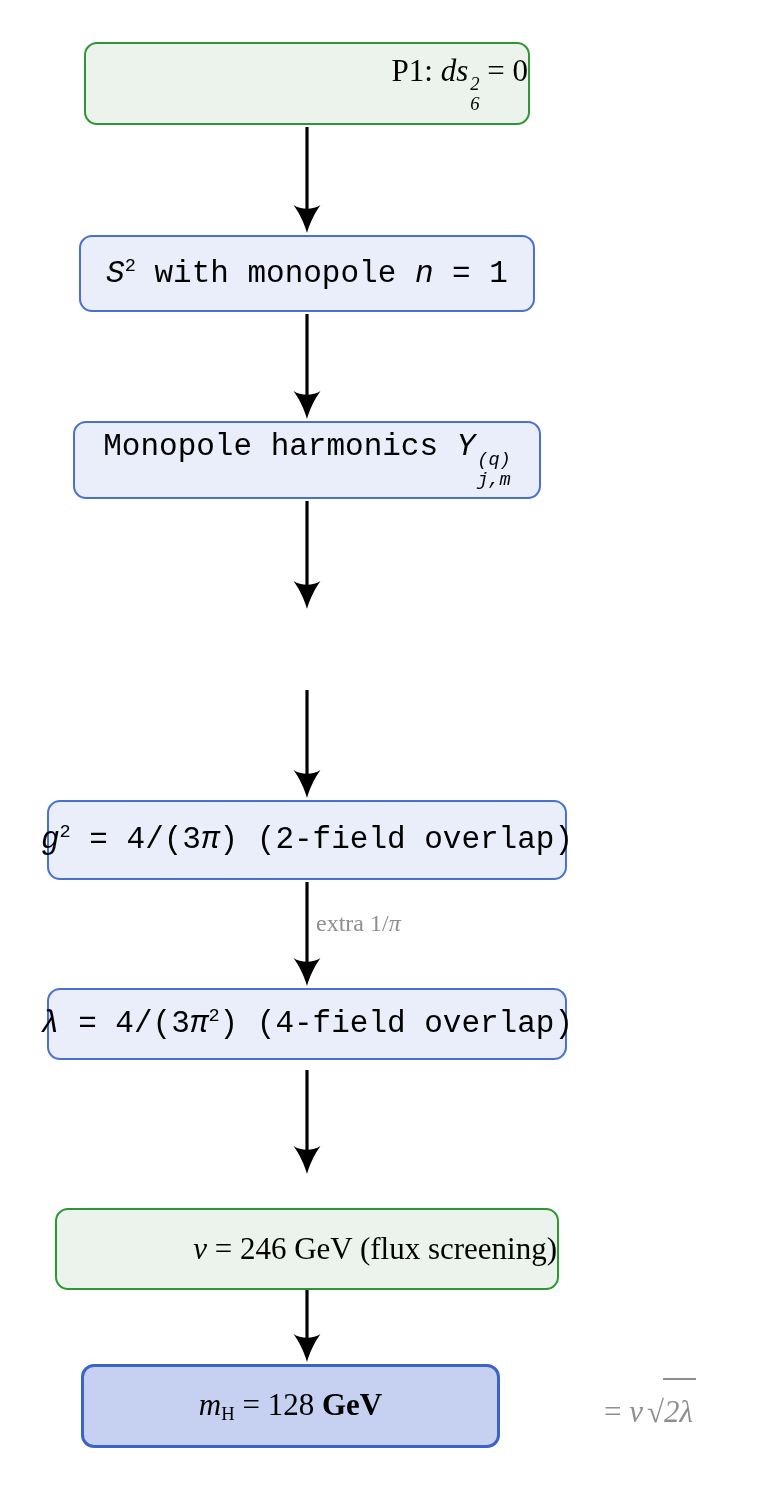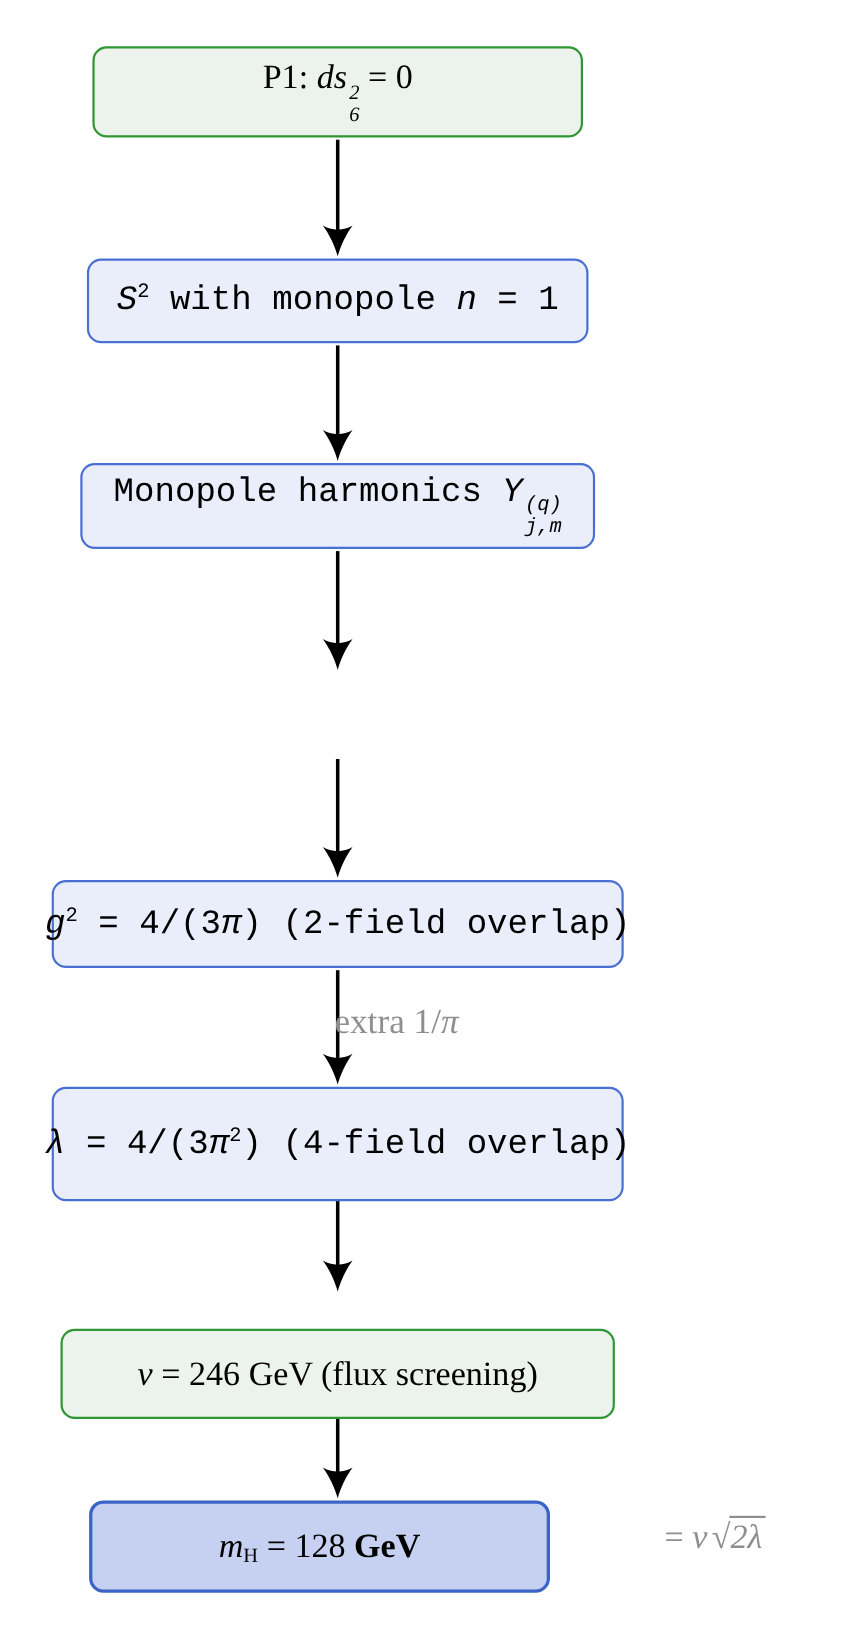--- a/index.html
+++ b/index.html
@@ -23,21 +23,21 @@
     position: absolute;
     box-sizing: border-box;
     display: flex;
     align-items: center;
     justify-content: center;
     border-radius: 13px;
     border: 2px solid #000;
     font-size: 31px;
     white-space: nowrap;
   }
-  .node--green  { border-color: var(--green-border, #2e9632);  background: var(--green-fill, #ecf3ec); }
+  .node--green  { border-color: var(--green-border, #2e9632);  background: var(--green-fill, #ecf3ec); justify-content: flex-end; }
   .node--blue   { border-color: var(--blue-border, #4a70d4);   background: var(--blue-fill, #eaeefb); font-family: Liberation Mono, monospace; }
   .node--accent { border-color: var(--accent-border, #3c64c8); background: var(--accent-fill, #c6d0f0); border-width: 3px; }
 
   
   .seg-rm { font-style: normal; }
   .seg-it { font-style: italic; }
   .seg-bf { font-weight: bold; }
   .seg-sup { font-size: 0.6em; vertical-align: 0.6em; }
   .seg-sub { font-size: 0.6em; vertical-align: -0.25em; }
   .seg-stack {
@@ -51,28 +51,28 @@
     margin-left: 2px;
   }
   .seg-stack-sup, .seg-stack-sub { display: block; }
   .seg-sqrt { display: inline-flex; align-items: baseline; margin-left: 4px; }
   .seg-sqrt-sign { margin-right: -1px; }
   .seg-sqrt-body {
     display: inline-block;
     font-style: italic;
     border-top: 2px solid currentColor;
     line-height: 1.05;
-    padding: 1px 3px 0 1px;
+    padding: 16px 3px 0 1px;
   }
 
   .edge-label {
     position: absolute;
-    left: 304px;
+    left: 316px;
     top: 910px;
-    font-size: 32px;
+    font-size: 24px;
     color: var(--gray-text, #8f8f8f);
     white-space: nowrap;
   }
   .side-note {
     position: absolute;
     left: 604px;
     top: 1378px;
     font-size: 31px;
     color: var(--gray-text, #8f8f8f);
     white-space: nowrap;
@@ -130,21 +130,21 @@
           <span class="seg-stack-sup">(q)</span>
           <span class="seg-stack-sub">j,m</span>
         </span></span>
   </div>
 
 
   <div class="node node--blue" style="left:47px; top:800px; width:520px; height:80px;text-align:center;">
     <span><span class="seg-it">g</span><span class="seg-sup">2</span><span class="seg-rm"> = 4/(3</span><span class="seg-it">π</span><span class="seg-rm">) (2-field overlap)</span></span>
   </div>
 
-  <div class="node node--blue" style="left:47px; top:988px; width:520px; height:104px;">
+  <div class="node node--blue" style="left:47px; top:988px; width:520px; height:72px;">
     <span><span class="seg-it">λ</span><span class="seg-rm"> = 4/(3</span><span class="seg-it">π</span><span class="seg-sup">2</span><span class="seg-rm">) (4-field overlap)</span></span>
   </div>
 
   <div class="node node--green" style="left:55px; top:1176px; width:504px; height:82px;margin-top:32px;">
     <span><span class="seg-it">v</span><span class="seg-rm"> = 246 GeV (flux screening)</span></span>
   </div>
 
   <div class="node node--accent" style="left:81px; top:1364px; width:419px; height:84px;">
     <span><span class="seg-it">m</span><span class="seg-sub">H</span><span class="seg-rm"> = 128 </span><span class="seg-bf">GeV</span></span>
   </div>

